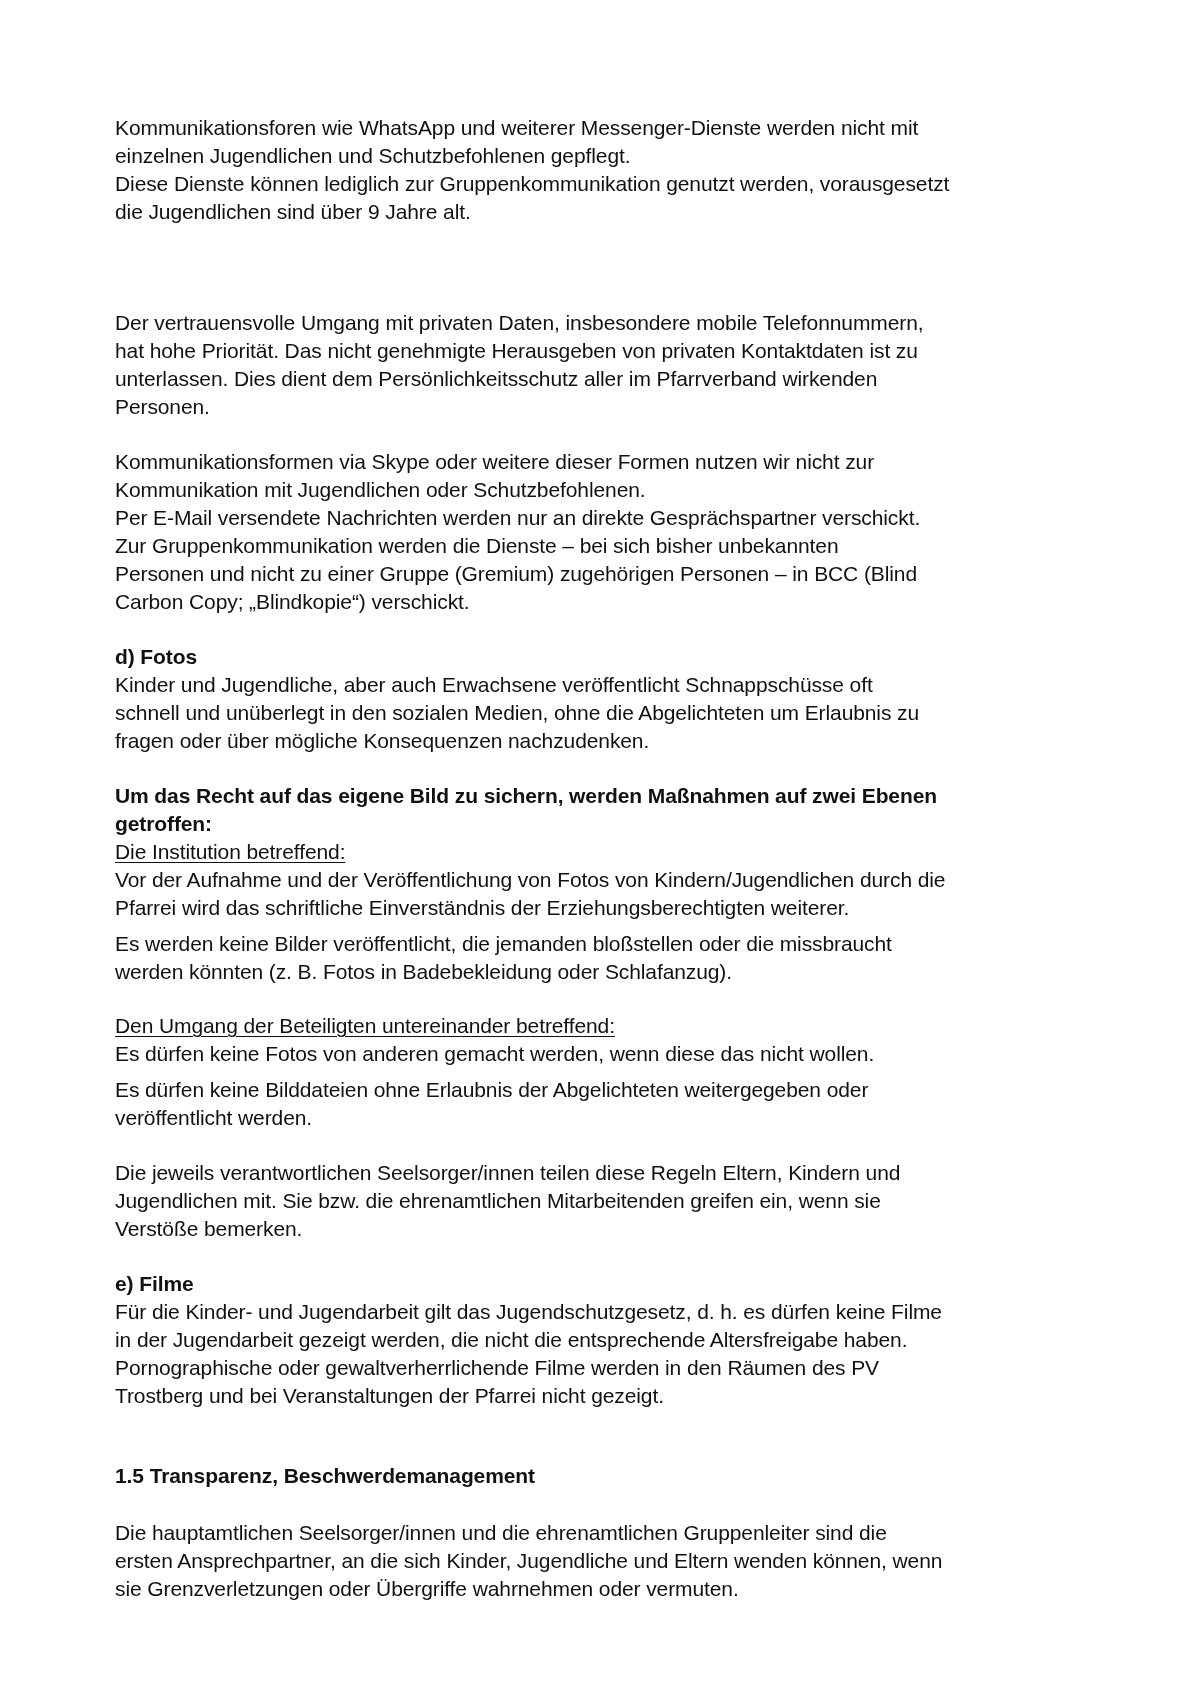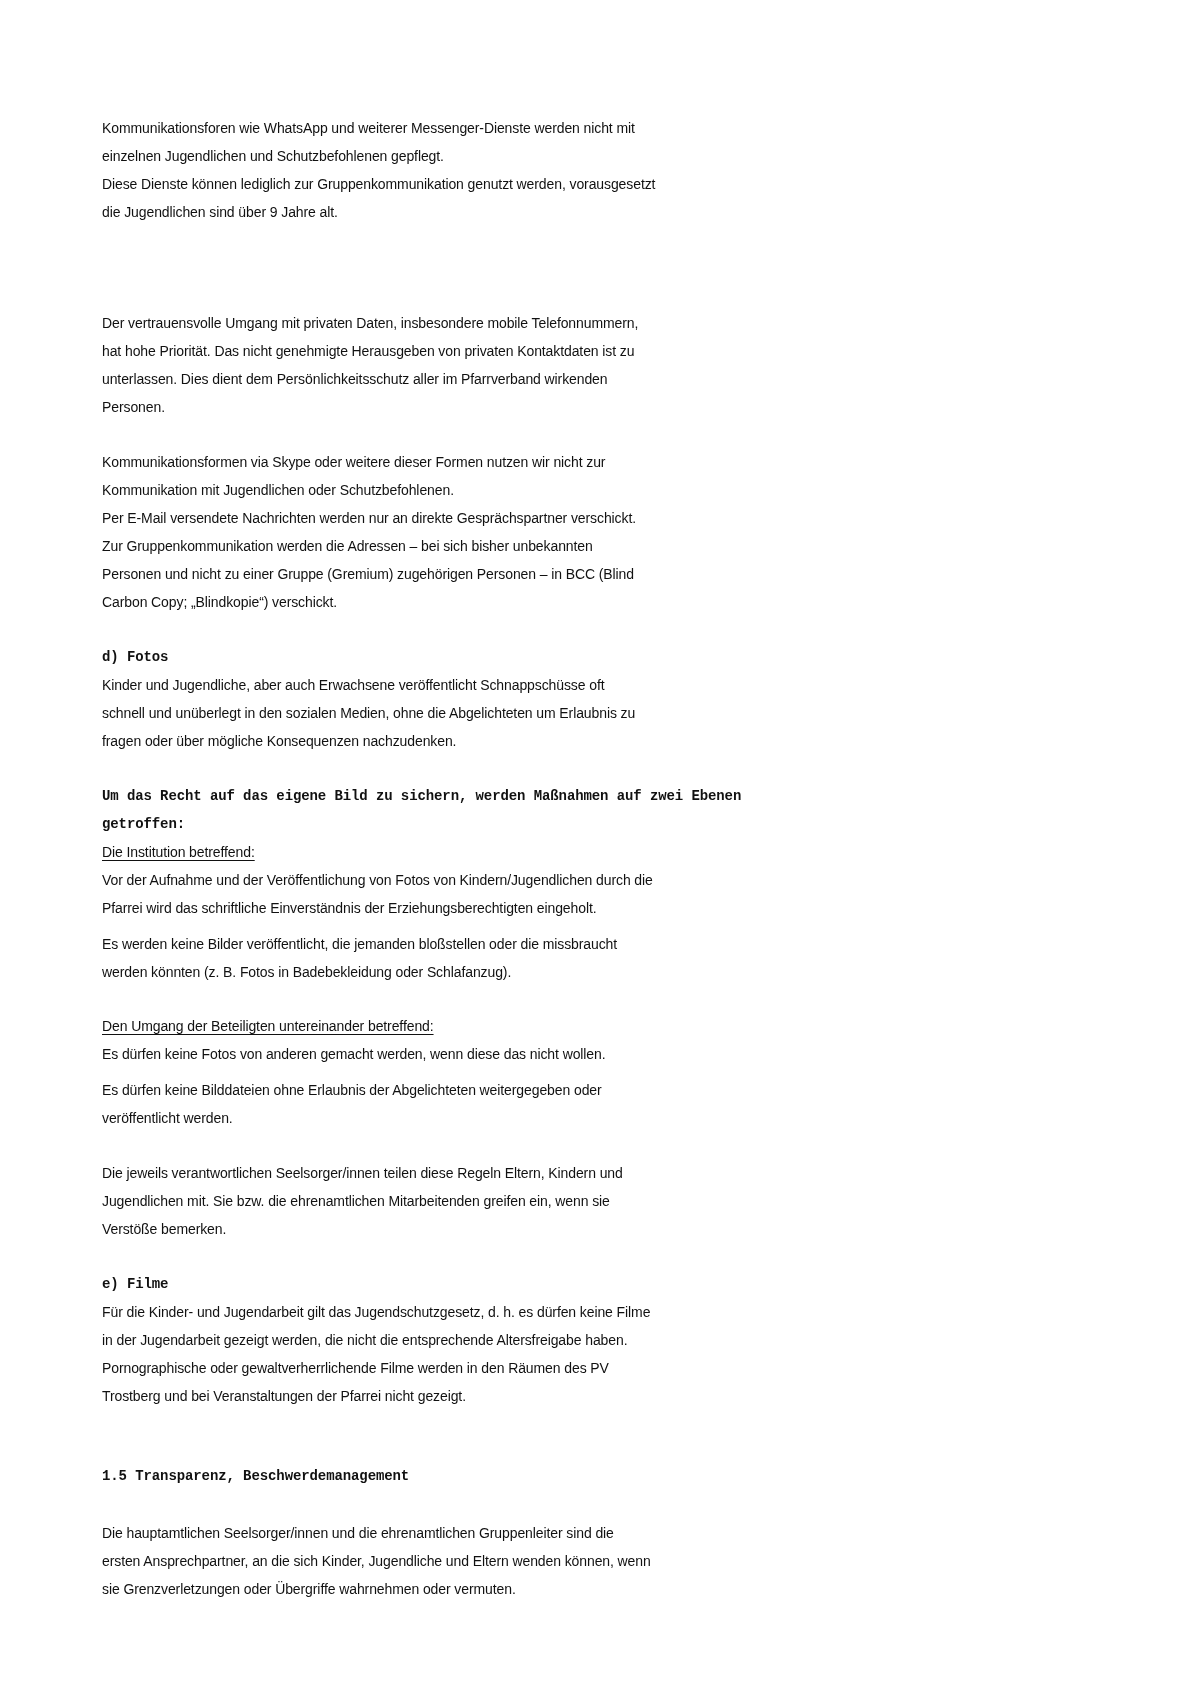--- a/index.html
+++ b/index.html
@@ -2,26 +2,26 @@
 <html><head>
   <meta charset="utf-8">
   <style>
     html, body { margin: 0; padding: 0; background: #ffffff; }
     body {
       width: 1190px; height: 1683px; position: relative; overflow: hidden;
       font-family: "Liberation Sans", sans-serif;
       color: #111111;
     }
     .line {
-      position: absolute; left: 102px;
-      font-size: 14px; line-height: 28px;
+      position: absolute; left: 115px;
+      font-size: 21px; line-height: 28px;
       white-space: nowrap;
       letter-spacing: -0.1px;
     }
-    .bold { font-weight: bold; font-family: Liberation Mono, monospace; }
+    .bold { font-weight: bold; }
     .u { text-decoration: underline; text-underline-offset: 3px; text-decoration-thickness: 1px; }
   </style>
 </head>
 <body>
 
 <div>
   <div class="line" style="top:114px">Kommunikationsforen wie WhatsApp und weiterer Messenger-Dienste werden nicht mit</div>
   <div class="line" style="top:142px">einzelnen Jugendlichen und Schutzbefohlenen gepflegt.</div>
   <div class="line" style="top:170px">Diese Dienste können lediglich zur Gruppenkommunikation genutzt werden, vorausgesetzt</div>
   <div class="line" style="top:198px">die Jugendlichen sind über 9 Jahre alt.</div>
@@ -31,41 +31,41 @@
   <div class="line" style="top:309px">Der vertrauensvolle Umgang mit privaten Daten, insbesondere mobile Telefonnummern,</div>
   <div class="line" style="top:337px">hat hohe Priorität. Das nicht genehmigte Herausgeben von privaten Kontaktdaten ist zu</div>
   <div class="line" style="top:365px">unterlassen. Dies dient dem Persönlichkeitsschutz aller im Pfarrverband wirkenden</div>
   <div class="line" style="top:393px">Personen.</div>
 </div>
 
 <div>
   <div class="line" style="top:448px">Kommunikationsformen via Skype oder weitere dieser Formen nutzen wir nicht zur</div>
   <div class="line" style="top:476px">Kommunikation mit Jugendlichen oder Schutzbefohlenen.</div>
   <div class="line" style="top:504px">Per E-Mail versendete Nachrichten werden nur an direkte Gesprächspartner verschickt.</div>
-  <div class="line" style="top:532px">Zur Gruppenkommunikation werden die Adressen – bei sich bisher unbekannten</div>
+  <div class="line" style="top:532px">Zur Gruppenkommunikation werden die Dienste – bei sich bisher unbekannten</div>
   <div class="line" style="top:560px">Personen und nicht zu einer Gruppe (Gremium) zugehörigen Personen – in BCC (Blind</div>
   <div class="line" style="top:588px">Carbon Copy; „Blindkopie“) verschickt.</div>
 </div>
 
 <div class="line bold" style="top:643px">d) Fotos</div>
 <div>
   <div class="line" style="top:671px">Kinder und Jugendliche, aber auch Erwachsene veröffentlicht Schnappschüsse oft</div>
   <div class="line" style="top:699px">schnell und unüberlegt in den sozialen Medien, ohne die Abgelichteten um Erlaubnis zu</div>
   <div class="line" style="top:727px">fragen oder über mögliche Konsequenzen nachzudenken.</div>
 </div>
 
 <div>
   <div class="line bold" style="top:782px">Um das Recht auf das eigene Bild zu sichern, werden Maßnahmen auf zwei Ebenen</div>
   <div class="line bold" style="top:810px">getroffen:</div>
 </div>
 
 <div class="line u" style="top:838px">Die Institution betreffend:</div>
 <div>
   <div class="line" style="top:866px">Vor der Aufnahme und der Veröffentlichung von Fotos von Kindern/Jugendlichen durch die</div>
-  <div class="line" style="top:894px">Pfarrei wird das schriftliche Einverständnis der Erziehungsberechtigten eingeholt.</div>
+  <div class="line" style="top:894px">Pfarrei wird das schriftliche Einverständnis der Erziehungsberechtigten weiterer.</div>
 </div>
 <div>
   <div class="line" style="top:930px">Es werden keine Bilder veröffentlicht, die jemanden bloßstellen oder die missbraucht</div>
   <div class="line" style="top:958px">werden könnten (z. B. Fotos in Badebekleidung oder Schlafanzug).</div>
 </div>
 
 <div class="line u" style="top:1012px">Den Umgang der Beteiligten untereinander betreffend:</div>
 <div class="line" style="top:1040px">Es dürfen keine Fotos von anderen gemacht werden, wenn diese das nicht wollen.</div>
 <div>
   <div class="line" style="top:1076px">Es dürfen keine Bilddateien ohne Erlaubnis der Abgelichteten weitergegeben oder</div>

